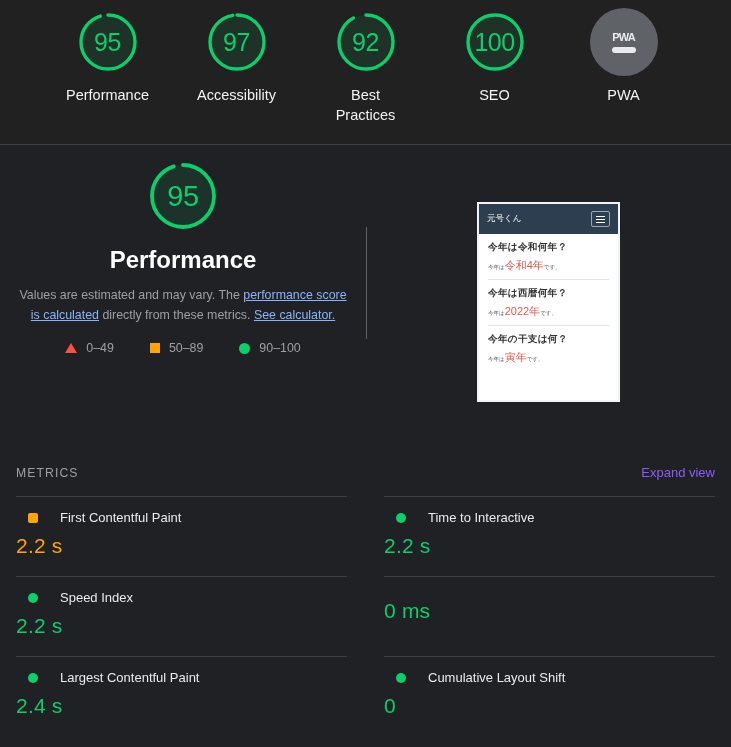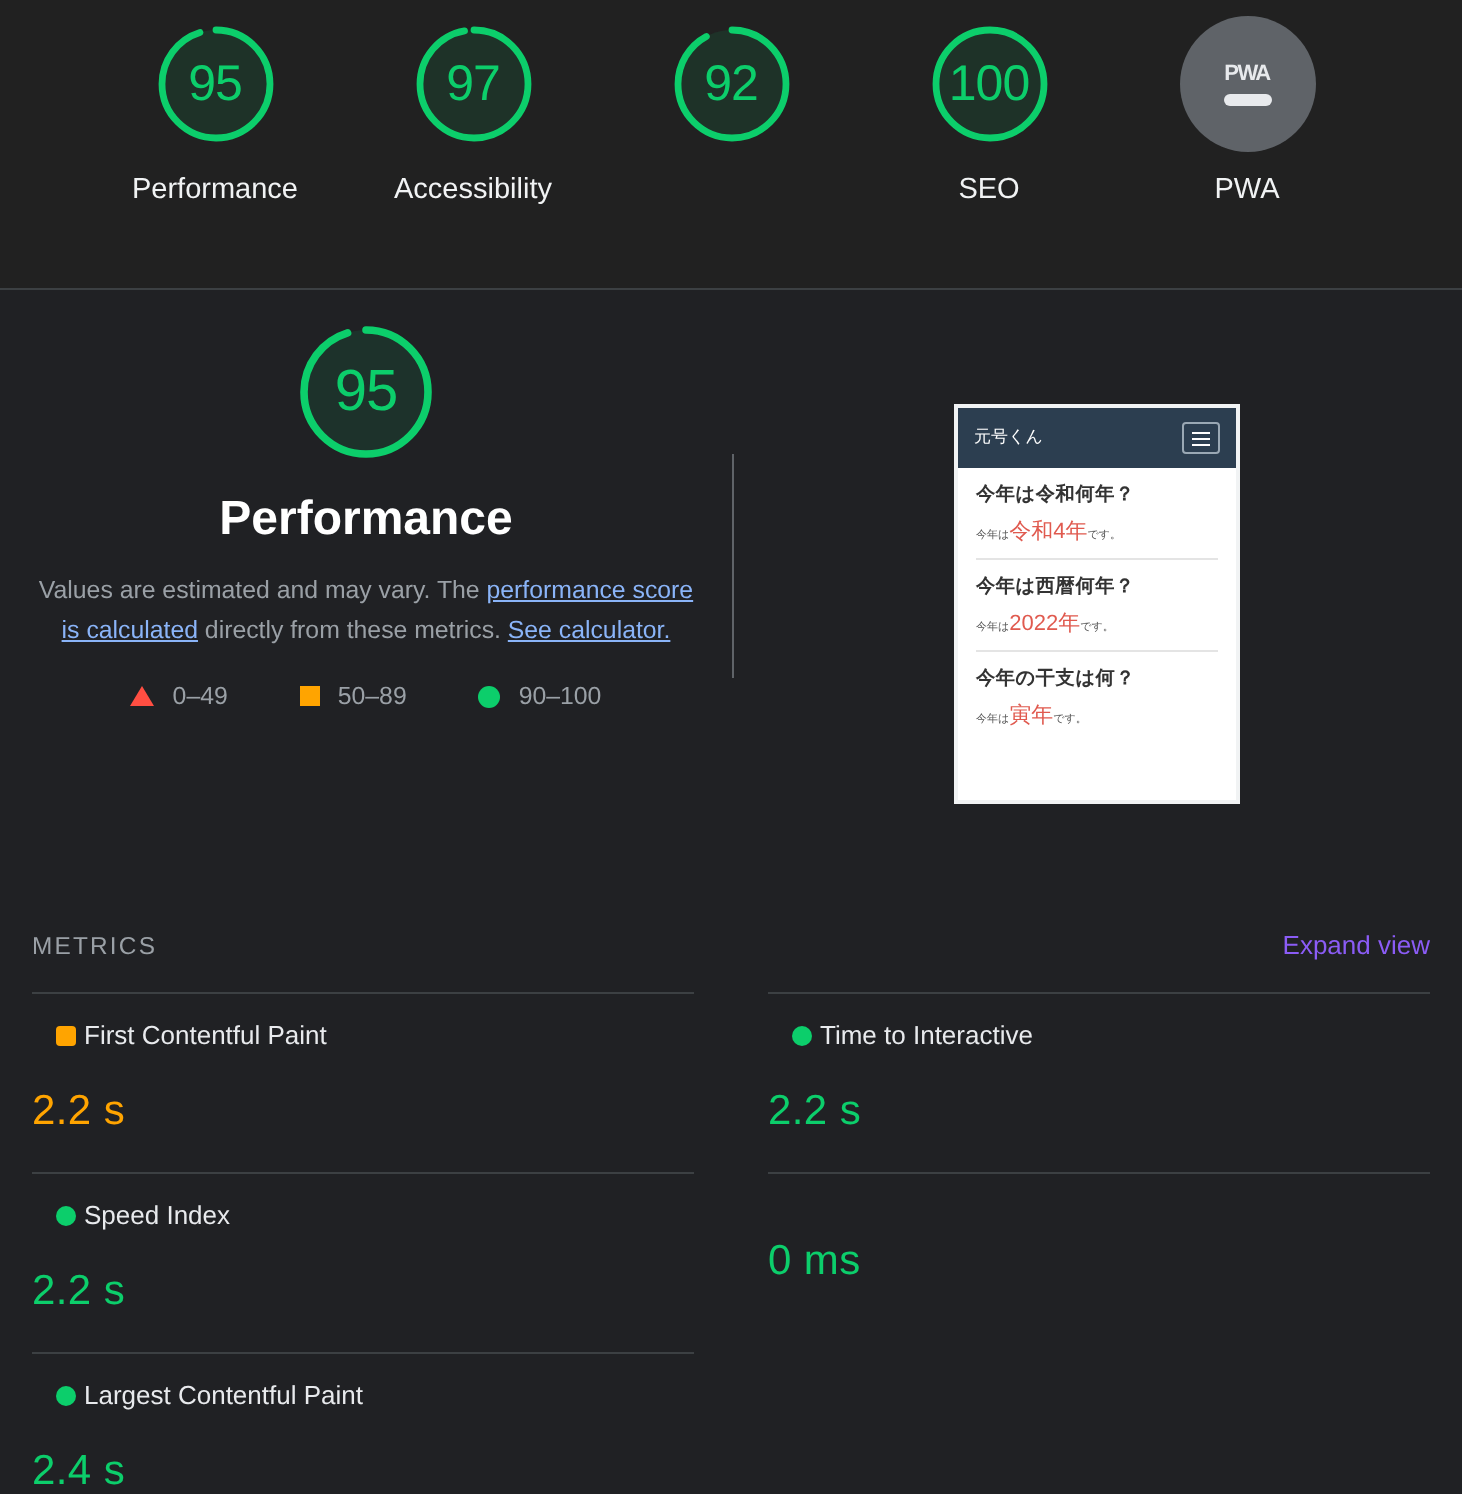--- a/index.html
+++ b/index.html
@@ -168,25 +168,25 @@
     position: absolute; left: 0; top: 496px; width: 731px;
     padding: 0 16px; box-sizing: border-box;
     display: grid;
     grid-template-columns: 1fr 1fr;
     column-gap: 37px;
   }
   .metric {
     padding: 13px 0 18px;
     border-top: 1px solid #3c4043;
   }
-  .metric-head { display: flex; align-items: center; gap: 4px; padding-left: 12px; }
+  .metric-head { display: flex; align-items: center; gap: 22px; padding-left: 12px; }
   .m-dot { width: 10px; height: 10px; border-radius: 50%; background: #0cce6b; flex: none; }
   .m-dot.sq { border-radius: 2px; background: #ffa400; }
   .metric-name { font-size: 13px; color: #e8eaed; }
-  .metric-value { margin-top: 19px; font-size: 21px; color: #0cce6b; letter-spacing: .2px; }
+  .metric-value { margin-top: 9px; font-size: 21px; color: #0cce6b; letter-spacing: .2px; }
   .metric-value.amber { color: #ffa400; }
 </style>
 </head>
 <body>
 
 <div class="app">
 
   <div class="score-strip">
 
     <div class="gauge-cell">
@@ -212,20 +212,21 @@
     </div>
 
     <div class="gauge-cell">
       <div class="gauge-wrap">
         <svg width="68" height="68" viewBox="0 0 68 68" aria-hidden="true">
           <circle cx="34" cy="34" r="27" fill="#0cce6b" fill-opacity="0.1"></circle>
           <circle cx="34" cy="34" r="27" fill="none" stroke="#0cce6b" stroke-width="3.4" stroke-linecap="round" stroke-dasharray="156.0 169.6"></circle>
         </svg>
         <div class="gauge-num">92</div>
       </div>
+      <div class="gauge-label"><span>Best</span><br><span>Practices</span></div>
     </div>
 
     <div class="gauge-cell">
       <div class="gauge-wrap">
         <svg width="68" height="68" viewBox="0 0 68 68" aria-hidden="true">
           <circle cx="34" cy="34" r="27" fill="#0cce6b" fill-opacity="0.1"></circle>
           <circle cx="34" cy="34" r="27" fill="none" stroke="#0cce6b" stroke-width="3.4" stroke-linecap="round" stroke-dasharray="169.6 169.6"></circle>
         </svg>
         <div class="gauge-num">100</div>
       </div>
@@ -342,16 +343,23 @@
     </div>
 
     <div class="metric">
       <div class="metric-head">
         <span class="m-dot"></span>
         <span class="metric-name">Largest Contentful Paint</span>
       </div>
       <div class="metric-value">2.4 s</div>
     </div>
 
+    <div class="metric">
+      <div class="metric-head">
+        <span class="m-dot"></span>
+        <span class="metric-name">Cumulative Layout Shift</span>
+      </div>
+      <div class="metric-value">0</div>
+    </div>
 
   </div>
 
 </div>
 
 </body></html>

